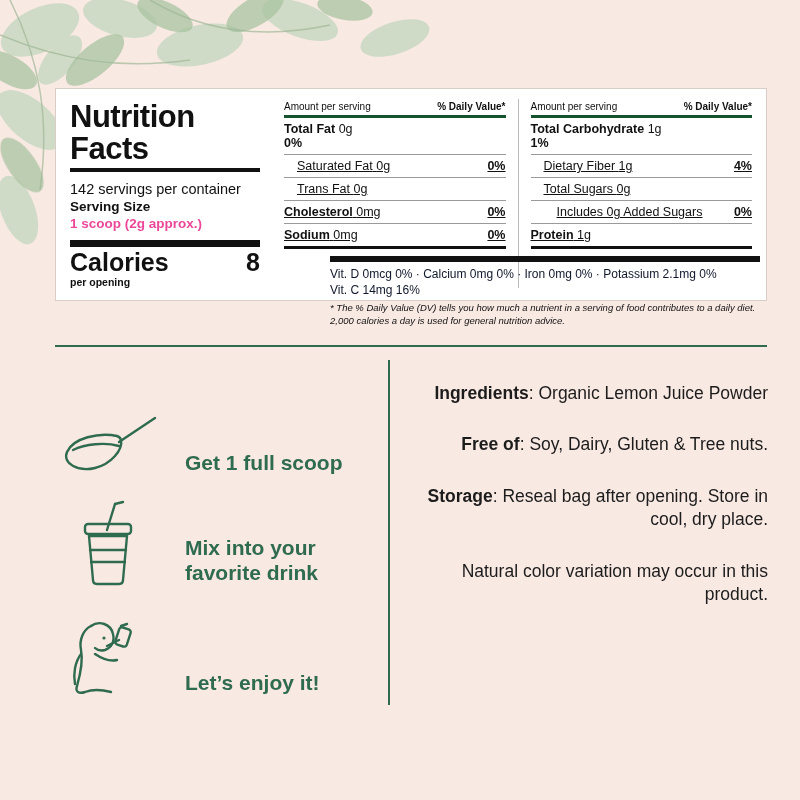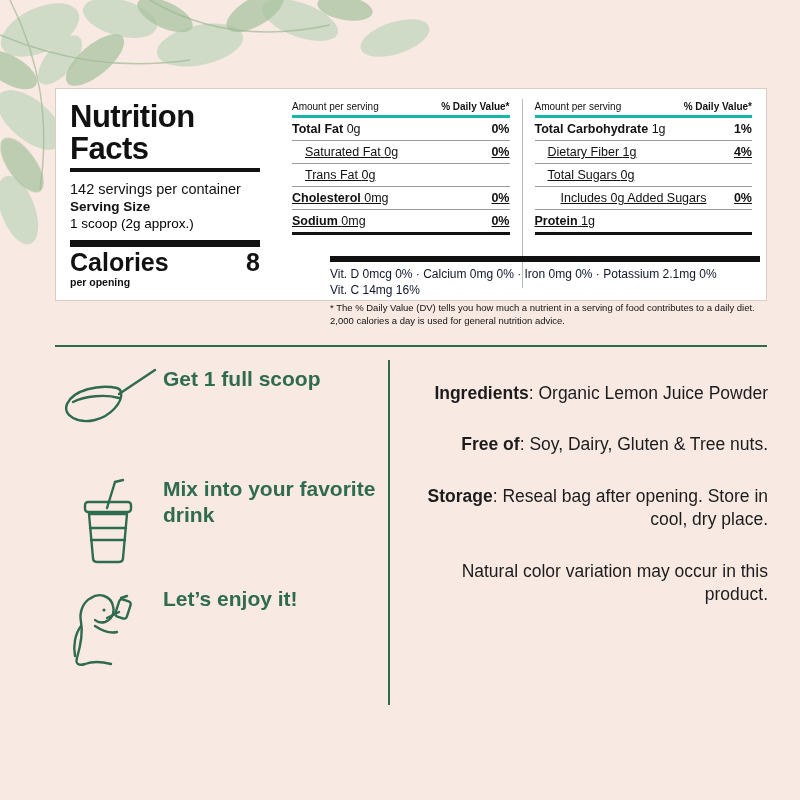--- a/index.html
+++ b/index.html
@@ -26,21 +26,21 @@
   .nutrition-panel {
     position: absolute;
     left: 55px;
     top: 88px;
     width: 712px;
     background: #ffffff;
     border: 1px solid #d9cdc8;
     box-sizing: border-box;
     padding: 10px 14px 12px 14px;
     display: flex;
-    gap: 16px;
+    gap: 8px;
   }
   .nf-left {
     width: 200px;
     flex: 0 0 200px;
     padding-right: 10px;
     box-sizing: border-box;
   }
   .nf-title {
     font-family: "Liberation Sans", sans-serif;
     font-weight: bold;
@@ -58,22 +58,22 @@
   }
   .nf-serving-size {
     font-size: 13.5px;
     font-weight: bold;
     color: #111;
     line-height: 1.25;
     margin-top: 1px;
   }
   .nf-serving-amt {
     font-size: 13.5px;
-    font-weight: normal;
-    color: #000000;
+    font-weight: bold;
+    color: #ec4899;
     line-height: 1.25;
   }
   .nf-rule-thick {
     border-top: 7px solid #111;
     margin: 7px 0 3px 0;
   }
   .nf-cal-row {
     display: flex;
     justify-content: space-between;
     align-items: flex-start;
@@ -114,21 +114,21 @@
   }
   .nf-head .dv { font-weight: bold; }
   .nf-line {
     display: flex;
     justify-content: space-between;
     font-size: 12.5px;
     color: #111;
     padding: 4px 0 4px 0;
     border-top: 1px solid #111;
   }
-  .nf-line.first { border-top: 3px solid #14b8a6; }
+  .nf-line.first { border-top: 3px solid #14532d; flex-direction: column; }
   .nf-line.thin { border-top: 1px solid #9a9a9a; text-decoration: underline; }
   .nf-line .nm { }
   .nf-line .nm b { font-weight: bold; }
   .nf-line .vv { font-weight: bold; }
   .indent1 { padding-left: 13px; }
   .indent2 { padding-left: 26px; }
   .nf-bottom-rule { border-top: 3px solid #111; }
 
   .nf-micro {
     border-top: 6px solid #111;
@@ -136,20 +136,21 @@
     padding-top: 4px;
     font-size: 12px;
     color: #0f172a;
     line-height: 1.35;
   }
   .nf-foot {
     font-size: 9.5px;
     color: #111;
     line-height: 1.3;
     margin-top: 4px;
+    font-style: italic;
   }
   .nf-right-block { flex: 1 1 0; display: flex; }
 
   
   .hdivider {
     position: absolute;
     left: 55px;
     top: 345px;
     width: 712px;
     height: 2px;
@@ -166,22 +167,22 @@
 
   
   .steps {
     position: absolute;
     left: 55px;
     top: 366px;
     width: 330px;
   }
   .step {
     display: flex;
-    align-items: flex-start;
-    gap: 0;
+    align-items: flex-end;
+    gap: 22px;
     height: 110px;
   }
   .step-icon {
     width: 108px;
     flex: 0 0 108px;
     display: flex;
     align-items: center;
     justify-content: center;
   }
   .step-text {

